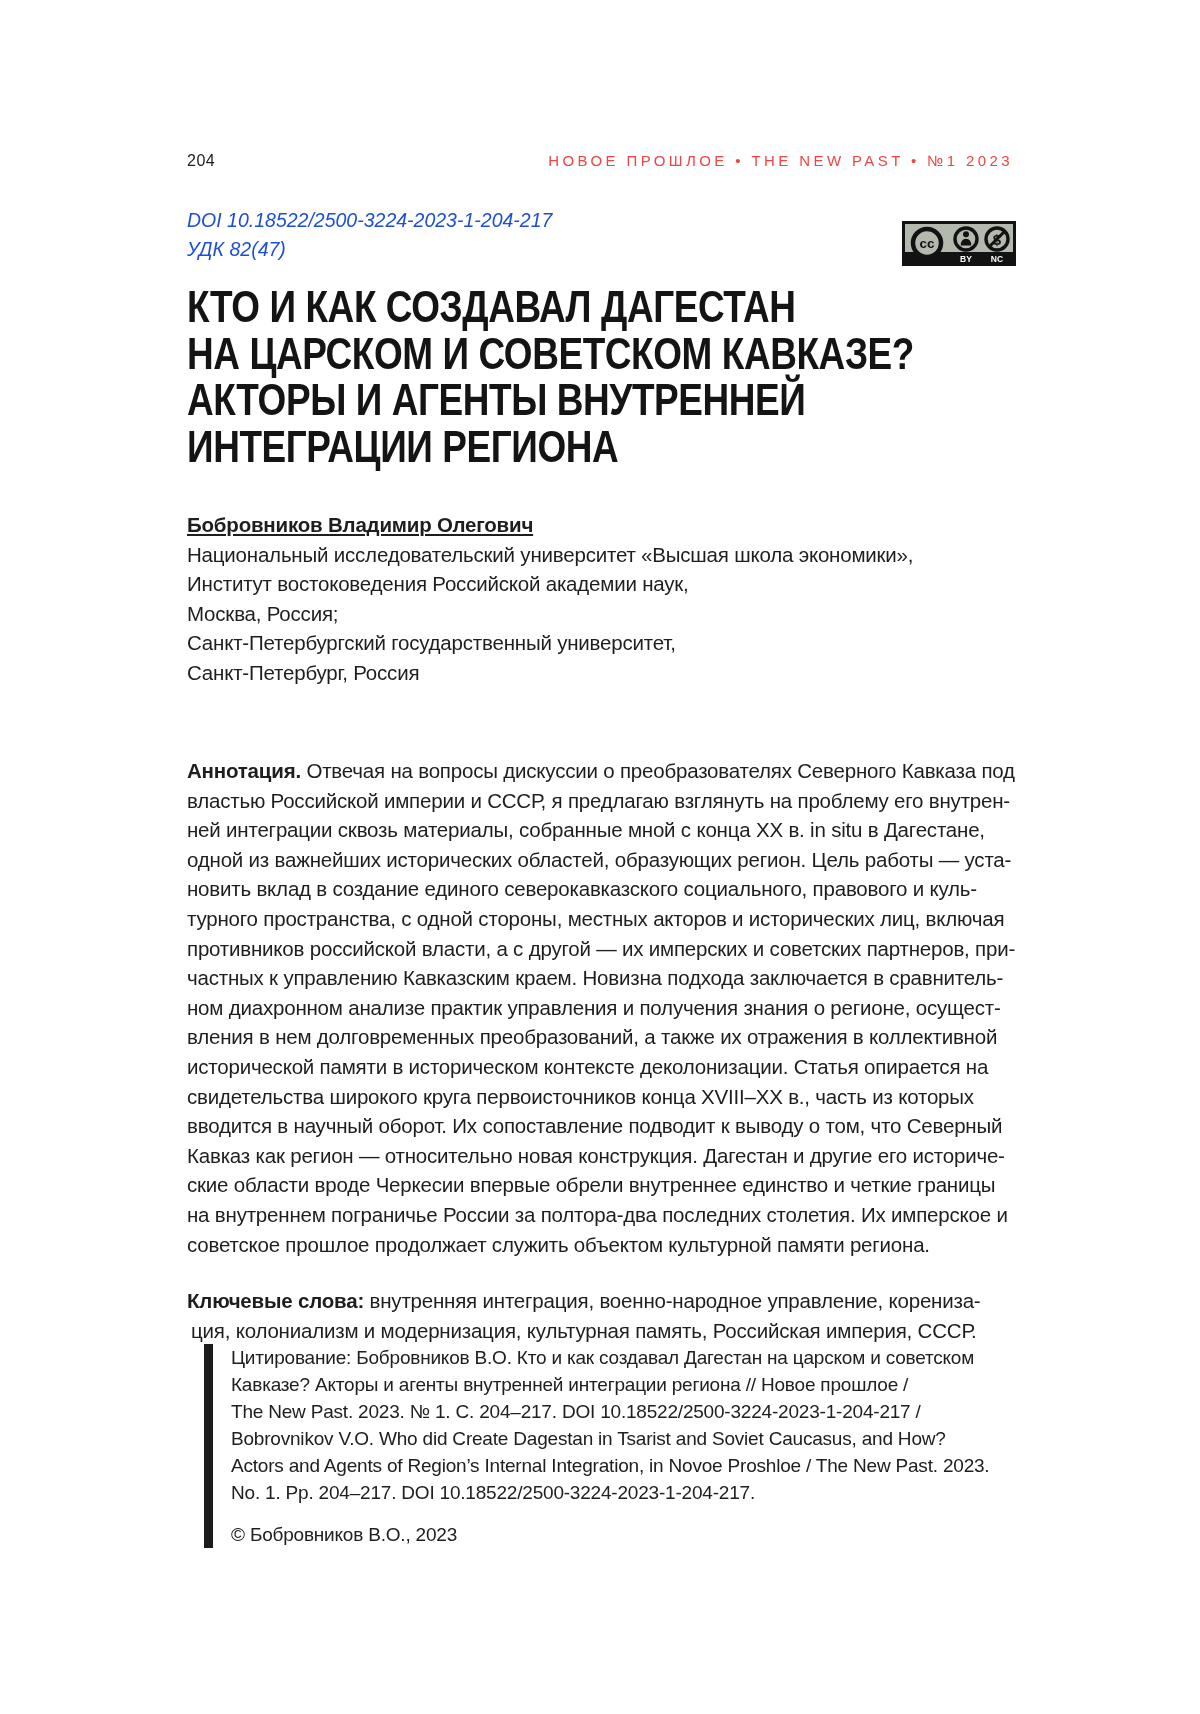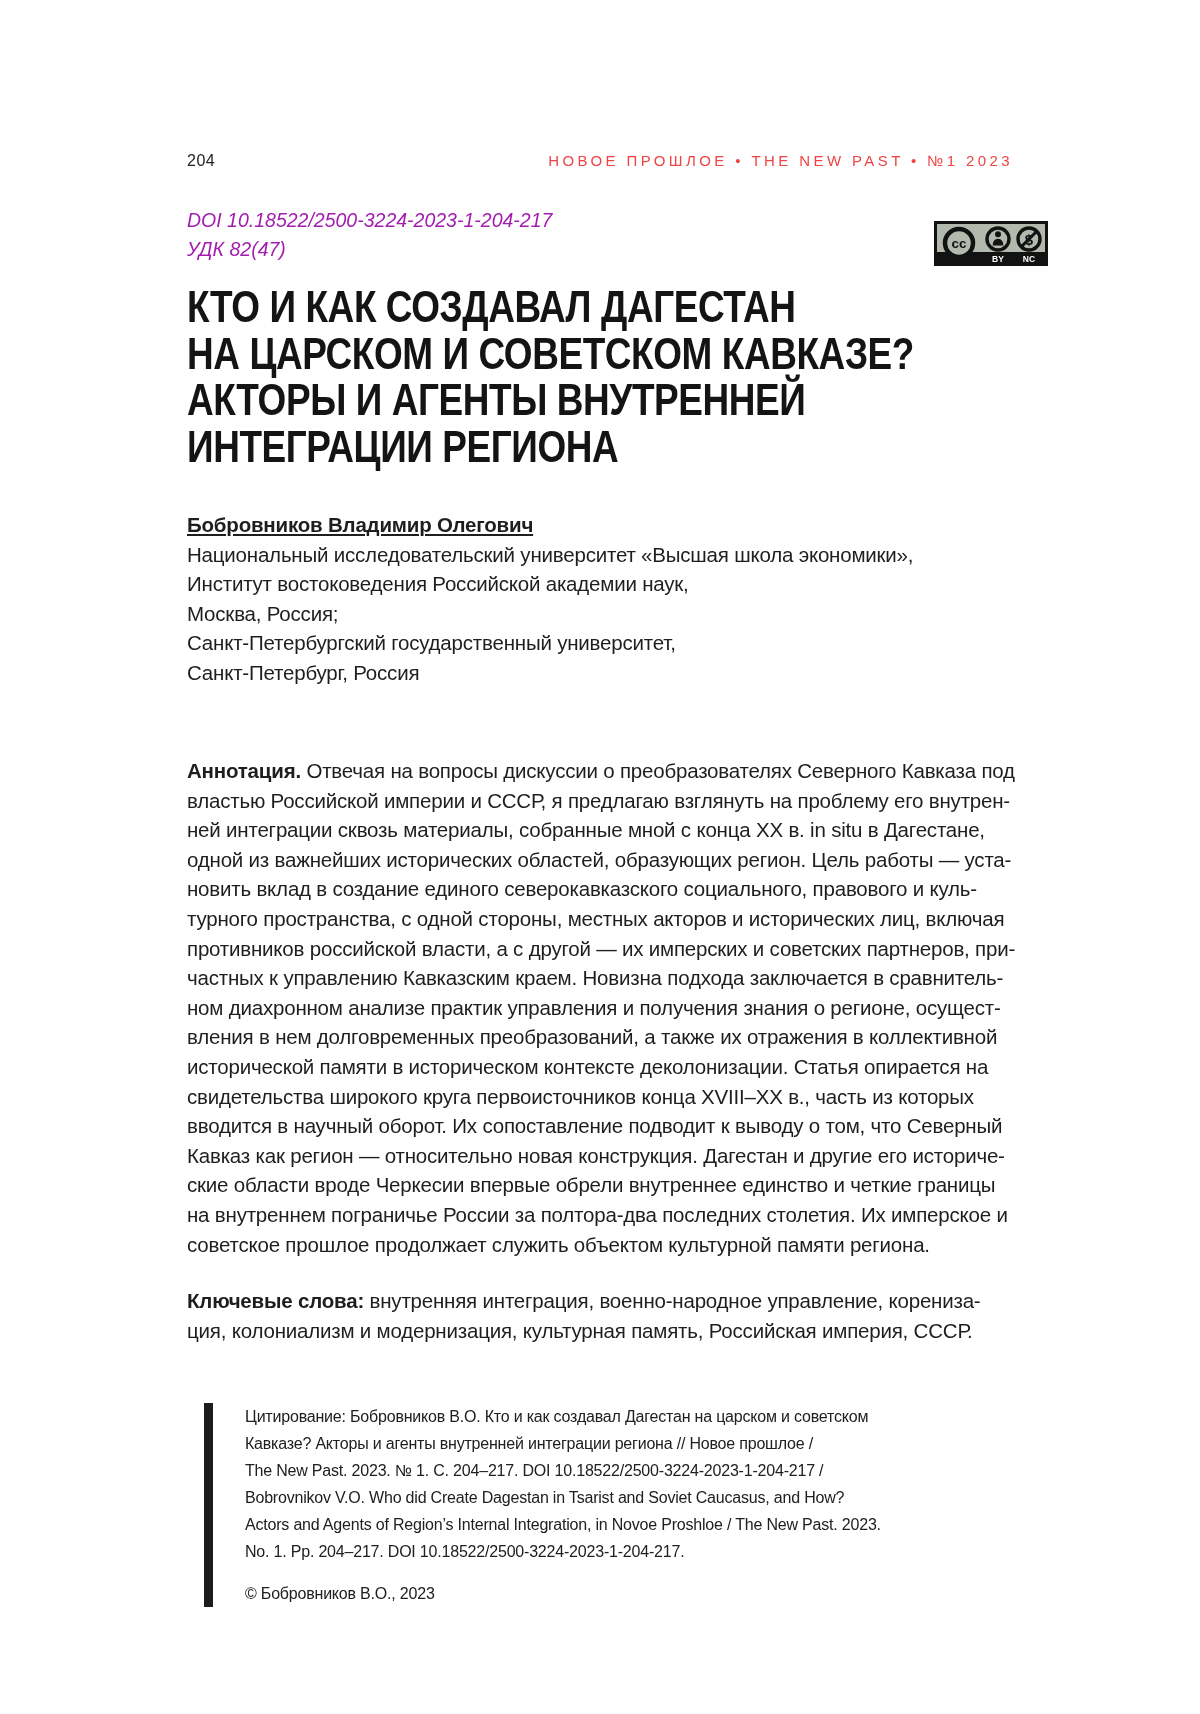--- a/index.html
+++ b/index.html
@@ -13,50 +13,50 @@
     overflow:hidden;
   }
   .header-row{
     position:absolute;top:152px;left:187px;width:826px;
     display:flex;justify-content:space-between;align-items:baseline;
   }
   .page-number{font-size:16px;letter-spacing:0.5px;color:#222;}
   .journal-title{font-size:15px;letter-spacing:3.4px;white-space:nowrap;color:#ef4444;}
   .meta{
     position:absolute;top:206px;left:187px;
-    font-style:italic;font-size:19.5px;line-height:28.5px;color:#a21caf;
+    font-style:italic;font-size:19.5px;line-height:28.5px;color:#1d4ed8;
   }
-  .cc-badge{position:absolute;top:221px;left:934px;width:114px;height:62px;}
+  .cc-badge{position:absolute;top:221px;left:902px;width:114px;height:62px;}
   .title{
     position:absolute;top:284px;left:187px;
     font-weight:bold;font-size:44px;line-height:46.5px;
     letter-spacing:-0.5px;color:#141414;
     transform:scaleX(0.84);transform-origin:0 0;
     white-space:nowrap;
   }
   .author{
     position:absolute;top:510px;left:187px;
     font-size:20.5px;line-height:29.6px;letter-spacing:-0.2px;
   }
   .author-name{font-weight:bold;text-decoration:underline;}
   .abstract{
     position:absolute;top:756px;left:187px;
     font-size:20.5px;line-height:29.6px;letter-spacing:-0.2px;
   }
   .abstract .line,.keywords .line,.author .line{white-space:nowrap;}
   .bold-label{font-weight:bold;}
   .keywords{
     position:absolute;top:1286px;left:187px;
-    font-size:20.5px;line-height:29.6px;letter-spacing:-0.2px;
+    font-size:20.5px;line-height:29.6px;letter-spacing:-0.2px;text-align:center;
   }
   .citation{
-    position:absolute;top:1403px;left:204px;
+    position:absolute;top:1344px;left:204px;
     border-left:9px solid #1c1c1c;
-    padding-left:32px;
-    font-size:16px;line-height:27px;letter-spacing:-0.2px;color:#202020;
+    padding-left:18px;
+    font-size:19px;line-height:27px;letter-spacing:-0.2px;color:#202020;
   }
   .citation .line{white-space:nowrap;}
   .copyright{margin-top:15px;white-space:nowrap;}
 </style>
 </head>
 <body>
 
 <div class="page">
 
   <div class="header-row">

